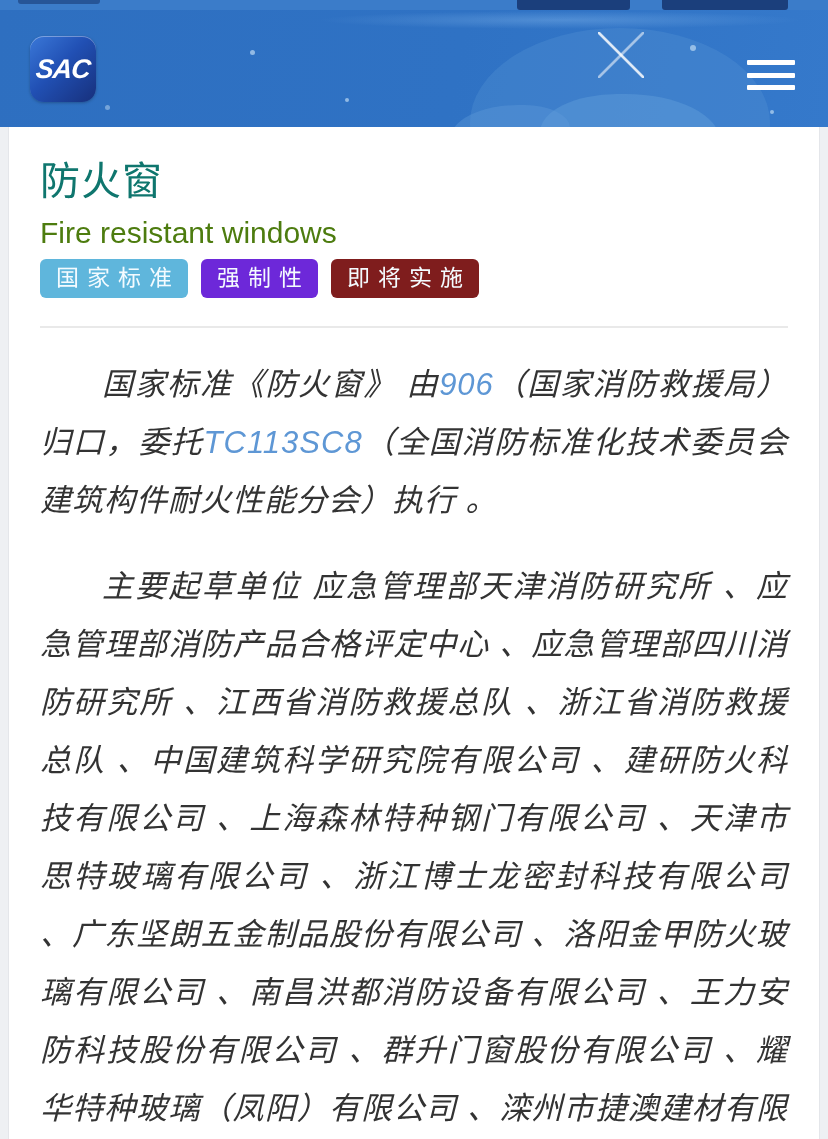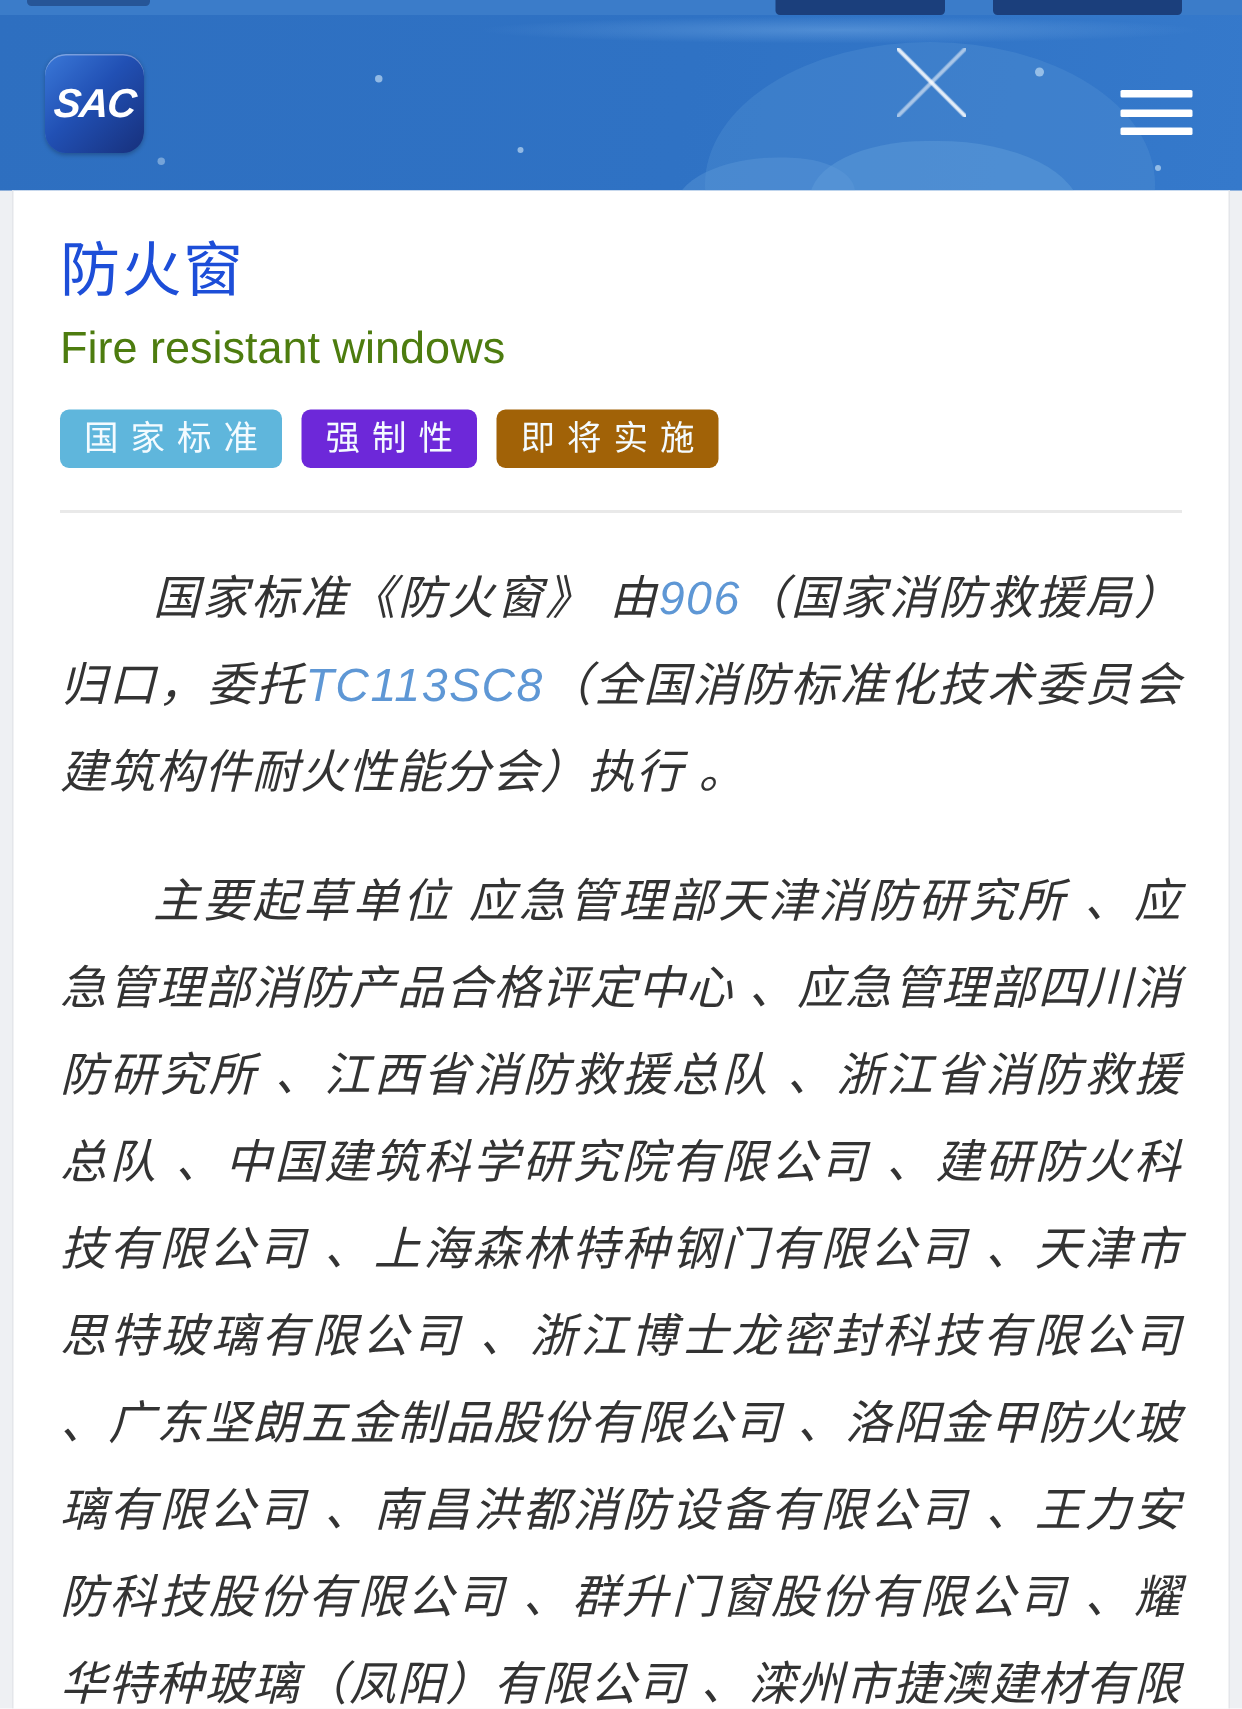--- a/index.html
+++ b/index.html
@@ -67,23 +67,23 @@
     display:flex;flex-direction:column;justify-content:space-between;cursor:pointer;
   }
   .hamburger span{display:block;width:48px;height:5px;background:#fff;border-radius:1px;}
 
   
   .card{
     position:relative;margin:0 8px;width:812px;min-height:1012px;
     background:#fff;border-left:1px solid #e4e6ea;border-right:1px solid #e4e6ea;
     box-sizing:border-box;padding:30px 31px 0 31px;
   }
-  .std-title{margin:0;color:#1d4ed8;font-size:40px;font-weight:500;letter-spacing:1px;line-height:48px;}
+  .std-title{margin:0;color:#0f766e;font-size:40px;font-weight:500;letter-spacing:1px;line-height:48px;}
   .std-title-en{margin-top:10px;color:#4d7c0f;font-size:30px;line-height:36px;}
-  .badges{margin-top:22px;display:flex;gap:13px;}
+  .badges{margin-top:8px;display:flex;gap:13px;}
   .badge{
     display:inline-block;color:#f4fbff;font-size:23px;line-height:23px;
     letter-spacing:8px;padding:8px 8px 8px 16px;border-radius:6px;white-space:nowrap;
   }
   .divider{margin:28px 0 0 0;border:none;border-top:2px solid #e9e9e9;}
 
   .body-text{
     margin:28px 0 0 0;color:#333;font-size:31px;line-height:58px;
     letter-spacing:1px;text-indent:2em;text-align:justify;font-style:italic;
   }
@@ -125,21 +125,21 @@
 
   <main class="card">
 
     <h2 class="std-title">防火窗</h2>
 
     <div class="std-title-en">Fire resistant windows</div>
 
     <div class="badges">
       <span class="badge" style="background: rgb(95, 182, 220);">国家标准</span>
       <span class="badge" style="background: #6d28d9;">强制性</span>
-      <span class="badge" style="background: #a16207;">即将实施</span>
+      <span class="badge" style="background: #7f1d1d;">即将实施</span>
     </div>
 
     <hr class="divider">
 
     <p class="body-text"><span>国家标准《防火窗》 由</span><a class="link">906</a><span>（国家消防救援局）归口，委托</span><a class="link">TC113SC8</a><span>（全国消防标准化技术委员会建筑构件耐火性能分会）执行 。</span></p>
 
     <p class="body-text">主要起草单位 应急管理部天津消防研究所 、应急管理部消防产品合格评定中心 、应急管理部四川消防研究所 、江西省消防救援总队 、浙江省消防救援总队 、中国建筑科学研究院有限公司 、建研防火科技有限公司 、上海森林特种钢门有限公司 、天津市思特玻璃有限公司 、浙江博士龙密封科技有限公司 、广东坚朗五金制品股份有限公司 、洛阳金甲防火玻璃有限公司 、南昌洪都消防设备有限公司 、王力安防科技股份有限公司 、群升门窗股份有限公司 、耀华特种玻璃（凤阳）有限公司 、滦州市捷澳建材有限公司 、江西省博信玻璃有限公司 、营口航星实业有限公司 、泰安市晶盾耐火科技有限公司 、鹤山市博安防火玻璃科技有限公司 、无锡市捷晟消防控制系统有限公司 、浙江金凯德安防科技有限公司 。</p>
 
   </main>
 </div>

